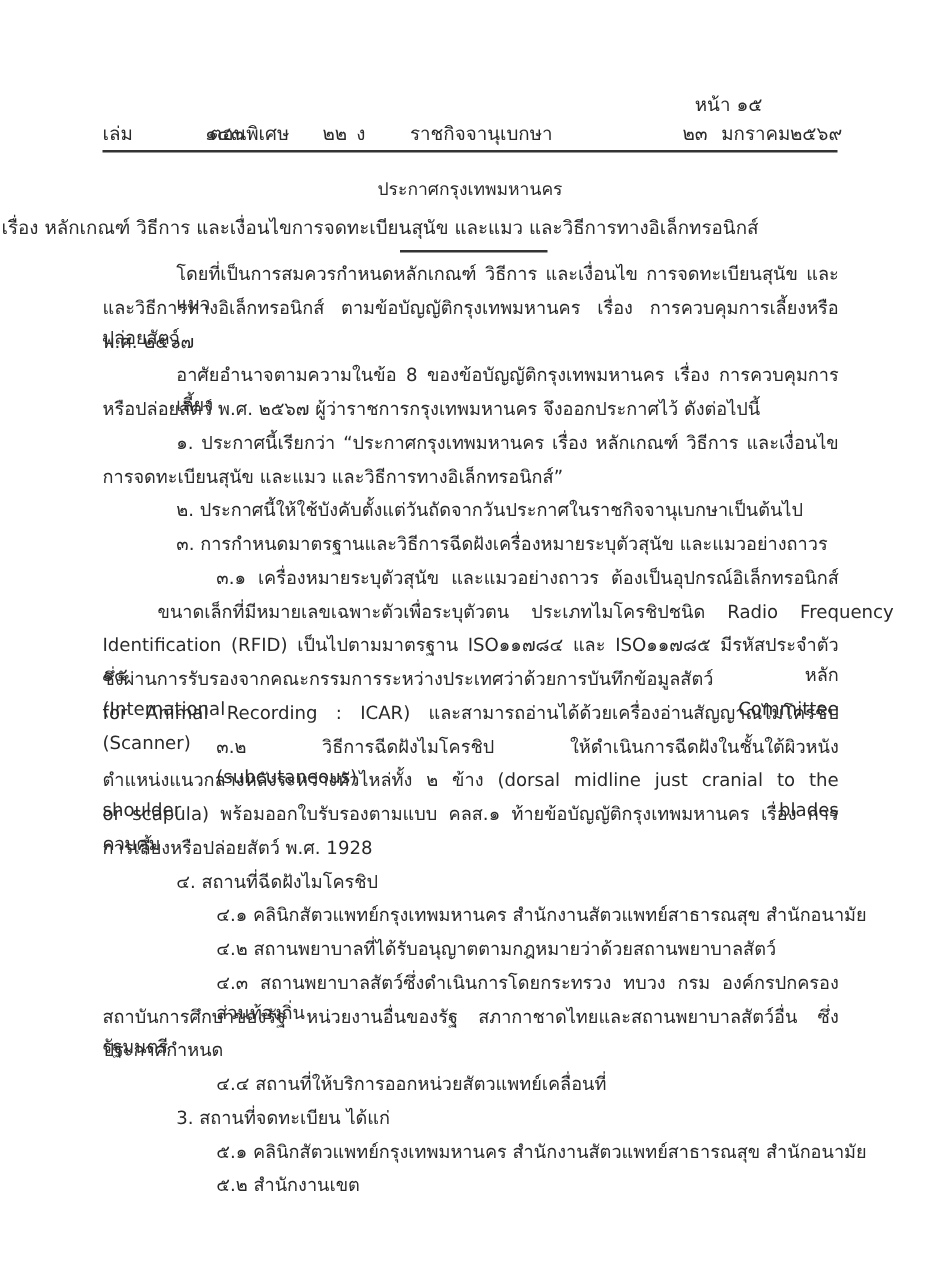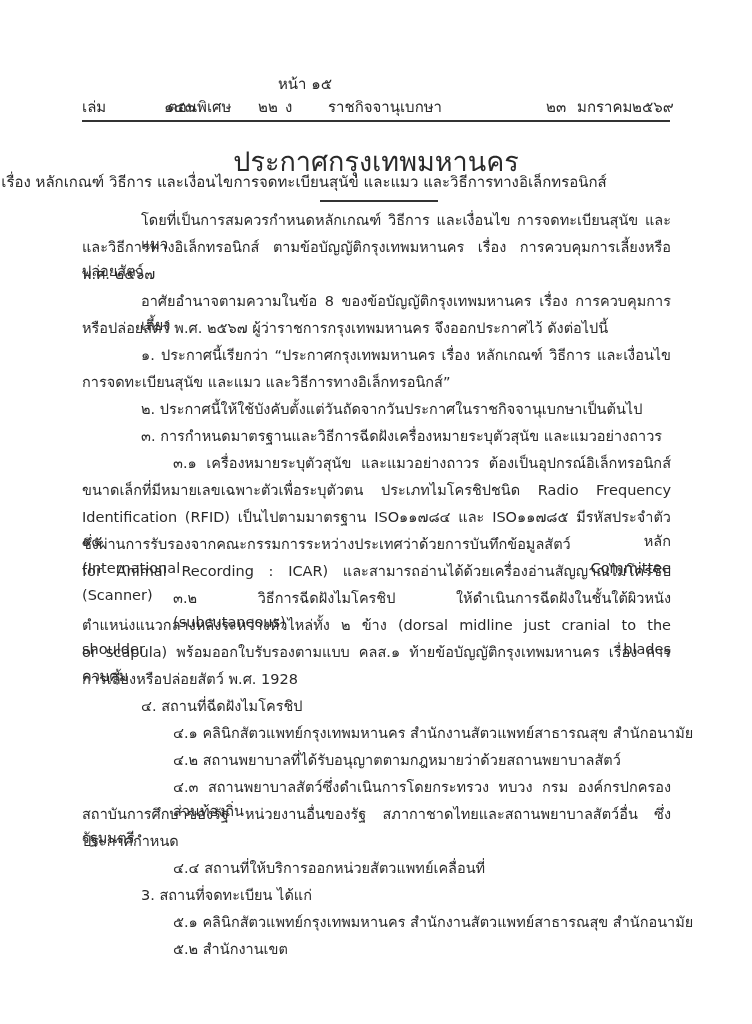--- a/index.html
+++ b/index.html
@@ -13,34 +13,34 @@
       position: relative;
       overflow: hidden;
       font-family: "DejaVu Sans", "Liberation Sans", sans-serif;
       color: #2a2a2a;
       font-size: 14.5px;
     }
     .abs { position: absolute; white-space: nowrap; }
 
     .page-num {
       left: 0; width: 610px; top: 72px;
-      text-align: center;
+      text-align: right;
       font-size: 15px;
     }
     .hdr { top: 95px; font-size: 15px; }
     .hdr-rule {
       position: absolute;
       left: 82px; top: 120px;
       width: 588px; height: 1.5px;
       background: #333;
     }
     .title {
       left: 0; width: 752px; top: 140px;
       text-align: center;
-      font-size: 27px;
+      font-size: 14px;
     }
     .subtitle {
       left: 0; width: 608px; top: 170px;
       text-align: center;
       font-size: 15px;
     }
     .sub-rule {
       position: absolute;
       left: 320px; top: 200px;
       width: 118px; height: 1.5px;
@@ -92,21 +92,21 @@
 <div class="line justify l-ind1" style="top:289px;">อาศัยอำนาจตามความในข้อ 8 ของข้อบัญญัติกรุงเทพมหานคร เรื่อง การควบคุมการเลี้ยง</div>
 <div class="line" style="top:316px;">หรือปล่อยสัตว์ พ.ศ. ๒๕๖๗ ผู้ว่าราชการกรุงเทพมหานคร จึงออกประกาศไว้ ดังต่อไปนี้</div>
 
 <div class="line justify l-ind1" style="top:343px;">๑. ประกาศนี้เรียกว่า “ประกาศกรุงเทพมหานคร เรื่อง หลักเกณฑ์ วิธีการ และเงื่อนไข</div>
 <div class="line" style="top:370px;">การจดทะเบียนสุนัข และแมว และวิธีการทางอิเล็กทรอนิกส์”</div>
 
 <div class="line l-ind-num" style="top:397px;">๒.  ประกาศนี้ให้ใช้บังคับตั้งแต่วันถัดจากวันประกาศในราชกิจจานุเบกษาเป็นต้นไป</div>
 <div class="line l-ind-num" style="top:424px;">๓.  การกำหนดมาตรฐานและวิธีการฉีดฝังเครื่องหมายระบุตัวสุนัข  และแมวอย่างถาวร</div>
 
 <div class="line justify" style="left:173px; width:498px; top:451px;">๓.๑ เครื่องหมายระบุตัวสุนัข และแมวอย่างถาวร ต้องเป็นอุปกรณ์อิเล็กทรอนิกส์</div>
-<div class="line justify" style="top:478px;">ขนาดเล็กที่มีหมายเลขเฉพาะตัวเพื่อระบุตัวตน ประเภทไมโครชิปชนิด Radio Frequency</div>
+<div class="line justify" style="top:478px;margin-left:44px;">ขนาดเล็กที่มีหมายเลขเฉพาะตัวเพื่อระบุตัวตน ประเภทไมโครชิปชนิด Radio Frequency</div>
 <div class="line justify" style="top:505px;">Identification (RFID) เป็นไปตามมาตรฐาน ISO๑๑๗๘๔ และ ISO๑๑๗๘๕ มีรหัสประจำตัว ๑๕ หลัก</div>
 <div class="line justify" style="top:532px;">ซึ่งผ่านการรับรองจากคณะกรรมการระหว่างประเทศว่าด้วยการบันทึกข้อมูลสัตว์ (International Committee</div>
 <div class="line justify" style="top:559px;">for Animal Recording : ICAR) และสามารถอ่านได้ด้วยเครื่องอ่านสัญญาณไมโครชิป (Scanner)</div>
 
 <div class="line justify" style="left:173px; width:498px; top:586px;">๓.๒ วิธีการฉีดฝังไมโครชิป ให้ดำเนินการฉีดฝังในชั้นใต้ผิวหนัง (subcutaneous)</div>
 <div class="line justify" style="top:613px;">ตำแหน่งแนวกลางหลังระหว่างหัวไหล่ทั้ง ๒ ข้าง (dorsal midline just cranial to the shoulder blades</div>
 <div class="line justify" style="top:640px;">or scapula) พร้อมออกใบรับรองตามแบบ คลส.๑ ท้ายข้อบัญญัติกรุงเทพมหานคร เรื่อง การควบคุม</div>
 <div class="line" style="top:667px;">การเลี้ยงหรือปล่อยสัตว์  พ.ศ.  1928</div>
 
 <div class="line l-ind-num" style="top:694px;">๔.  สถานที่ฉีดฝังไมโครชิป</div>

